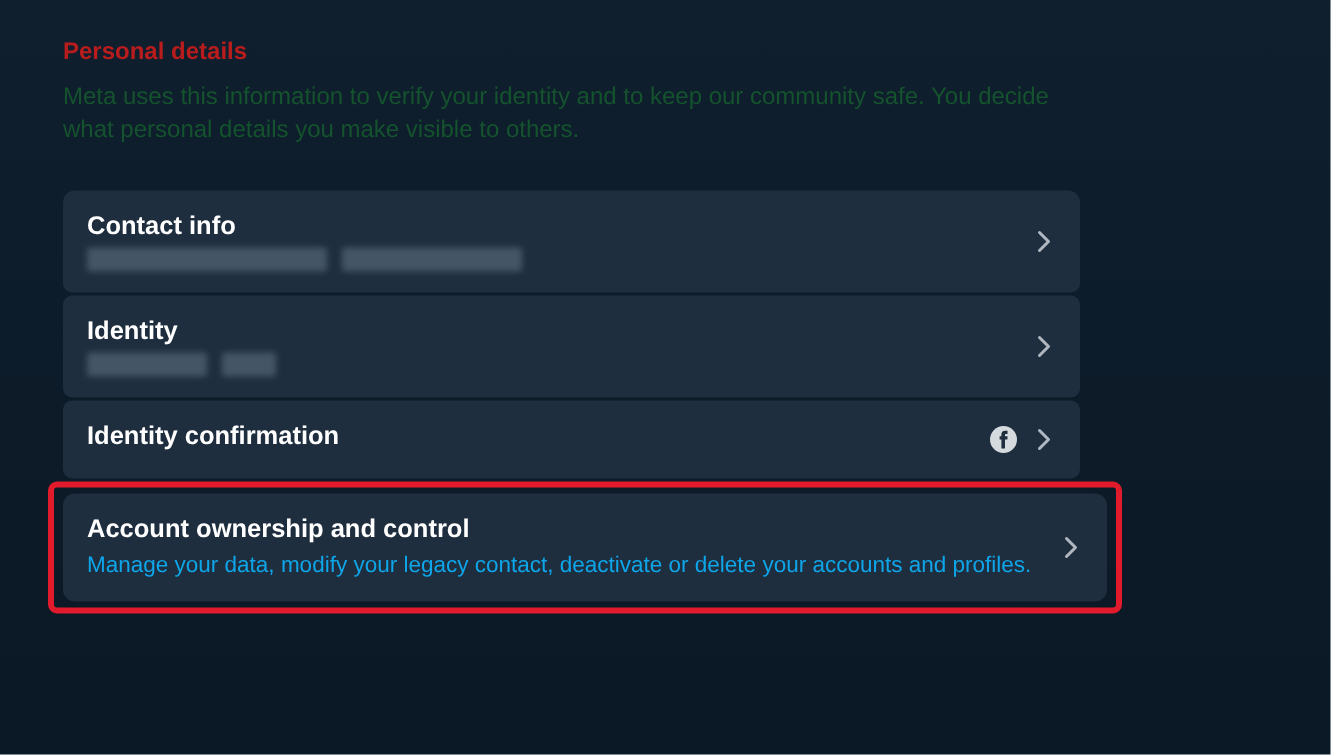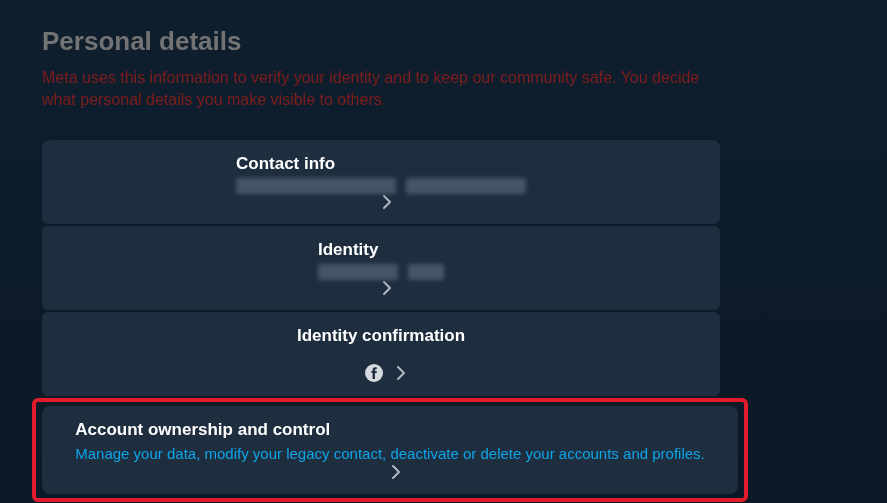--- a/index.html
+++ b/index.html
@@ -8,45 +8,44 @@
     height: 503px;
     background: linear-gradient(180deg, #0f1f2e 0%, #0b1825 100%);
     font-family: -apple-system, BlinkMacSystemFont, "Segoe UI", Helvetica, Arial, sans-serif;
     color: #e4e6eb;
     overflow: hidden;
   }
   .page {
     padding: 26px 42px;
   }
   .title {
-    font-size: 26px;
+    font-size: 16px;
     font-weight: 700;
-    color: #737373;
+    color: #b91c1c;
     margin-bottom: 10px;
   }
   .subtitle {
     font-size: 16px;
     line-height: 1.4;
-    color: #7f1d1d;
+    color: #14532d;
     max-width: 680px;
     margin-bottom: 28px;
   }
   .list {
     width: 678px;
   }
   .item {
     background: #1e2e3e;
     border-radius: 6px;
     margin-bottom: 2px;
     padding: 14px 16px;
     display: flex;
     align-items: center;
     justify-content: space-between;
     position: relative;
-    flex-direction: column;
   }
   .item:first-child { border-top-left-radius: 8px; border-top-right-radius: 8px; }
   .item:last-child { border-bottom-left-radius: 8px; border-bottom-right-radius: 8px; }
   .item-left { flex: 1; min-width: 0; }
   .item-title {
     font-size: 17px;
     font-weight: 600;
     color: #ffffff;
     margin-bottom: 4px;
   }
@@ -118,21 +117,21 @@
         <span class="chevron">
           <svg width="16" height="16" viewBox="0 0 16 16" fill="none">
               <path d="M5 2l6 6-6 6" stroke="#b0b7c0" stroke-width="2" stroke-linecap="round" stroke-linejoin="round"></path>
             </svg>
         </span>
       </div>
     </div>
 
     <div class="item">
       <div class="item-left">
-        <div class="item-title" style="margin-bottom:18px">Identity confirmation</div>
+        <div class="item-title" style="margin-bottom:4px">Identity confirmation</div>
       </div>
       <div class="item-right">
         <span class="fb-icon">
           <svg width="18" height="18" viewBox="0 0 18 18">
               <circle cx="9" cy="9" r="9" fill="#d5dade"></circle>
               <path d="M11.6 9H10v6H7.6V9H6.4V6.9h1.2V5.7c0-1.5.7-2.5 2.5-2.5h1.6v2.1h-1c-.6 0-.7.3-.7.8v.8h1.7L11.6 9z" fill="#1e2e3e"></path>
             </svg>
         </span>
         <span class="chevron">
           <svg width="16" height="16" viewBox="0 0 16 16" fill="none">

